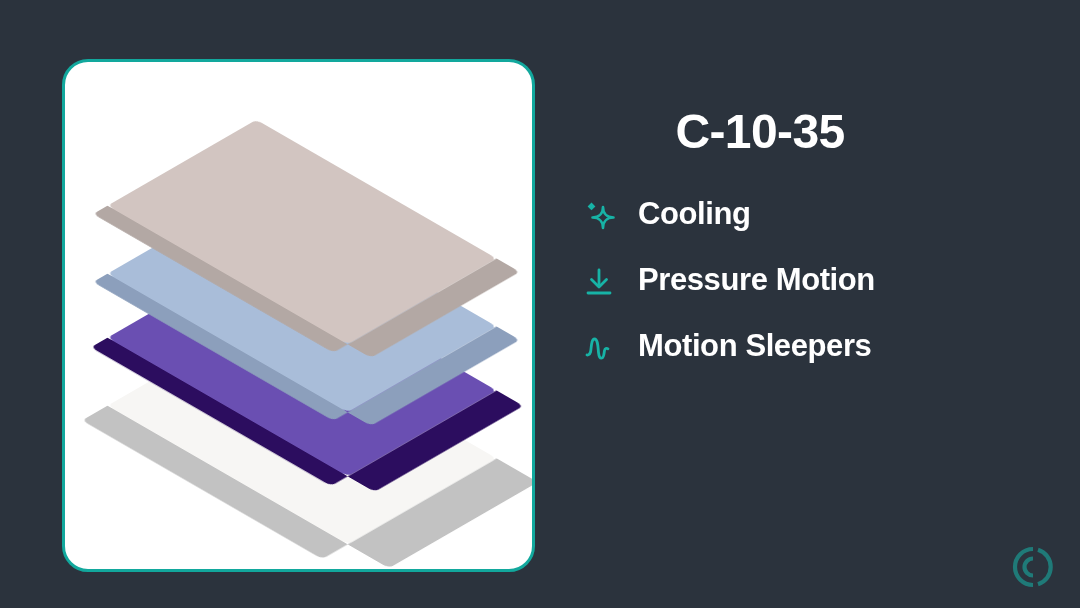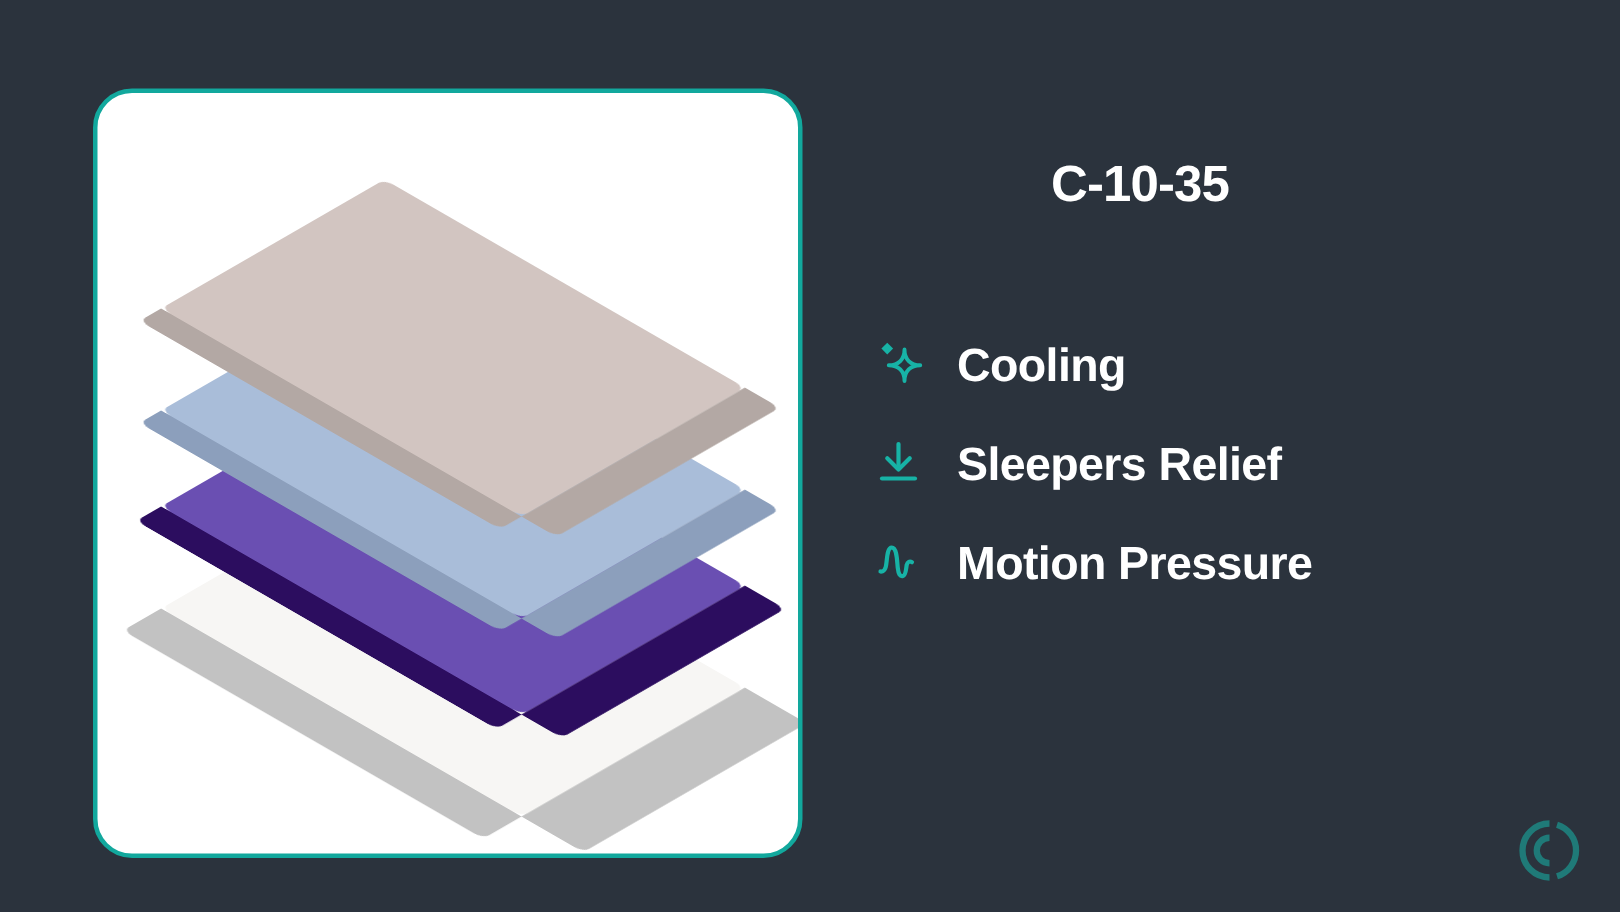--- a/index.html
+++ b/index.html
@@ -93,34 +93,34 @@
     width: 520px;
     height: 608px;
   }
   #product-title {
     position: absolute;
     left: 0;
     top: 104px;
     width: 400px;
     text-align: center;
     color: #ffffff;
-    font-size: 34px;
+    font-size: 48px;
     font-weight: bold;
     letter-spacing: -0.6px;
   }
 
   #feature-list {
     position: absolute;
     left: 22px;
     top: 196px;
     width: 498px;
   }
   .feature-row {
     display: flex;
-    align-items: flex-end;
+    align-items: flex-start;
     height: 66px;
   }
   .feature-icon {
     width: 46px;
     min-width: 46px;
     height: 40px;
     display: flex;
     align-items: center;
     justify-content: flex-start;
     margin-right: 10px;
@@ -203,33 +203,33 @@
       </div>
 
       <div class="feature-row">
         <span class="feature-icon">
           <svg width="34" height="34" viewBox="0 0 34 34">
             <path d="M17 5 L17 21" fill="none" stroke="#17b3a6" stroke-width="2.8" stroke-linecap="round"></path>
             <path d="M9.5 14.5 L17 22 L24.5 14.5" fill="none" stroke="#17b3a6" stroke-width="2.8" stroke-linecap="round" stroke-linejoin="round"></path>
             <path d="M6 28 L28 28" fill="none" stroke="#17b3a6" stroke-width="2.8" stroke-linecap="round"></path>
           </svg>
         </span>
-        <span class="feature-label">Sleepers Relief</span>
+        <span class="feature-label">Pressure Motion</span>
       </div>
 
 
       <div class="feature-row">
         <span class="feature-icon">
           <svg width="34" height="34" viewBox="0 0 34 34">
             <path d="M5 24 C5 24 7.5 24.5 8.5 21 C9.5 17.5 9 8 12.5 8
                      C16 8 16 17 16.5 21.5 C17 26 18 27.5 20 27
                      C22 26.5 22 22 22.5 19.5 C23 17.5 24.5 16.8 26 17.8" fill="none" stroke="#17b3a6" stroke-width="2.8" stroke-linecap="round" stroke-linejoin="round"></path>
           </svg>
         </span>
-        <span class="feature-label">Motion Pressure</span>
+        <span class="feature-label">Motion Sleepers</span>
       </div>
 
     </div>
   </div>
 
   <div id="brand-logo">
     <svg width="46" height="46" viewBox="0 0 46 46">
       <path d="M23 5 A18 18 0 1 0 23 41" fill="none" stroke="#1f7a78" stroke-width="4.2"></path>
       <path d="M28 5.8 A18 18 0 0 1 28 40.2" fill="none" stroke="#1f7a78" stroke-width="4.2"></path>
       <path d="M23 14.5 A8.5 8.5 0 1 0 23 31.5" fill="none" stroke="#1f7a78" stroke-width="4.2"></path>

